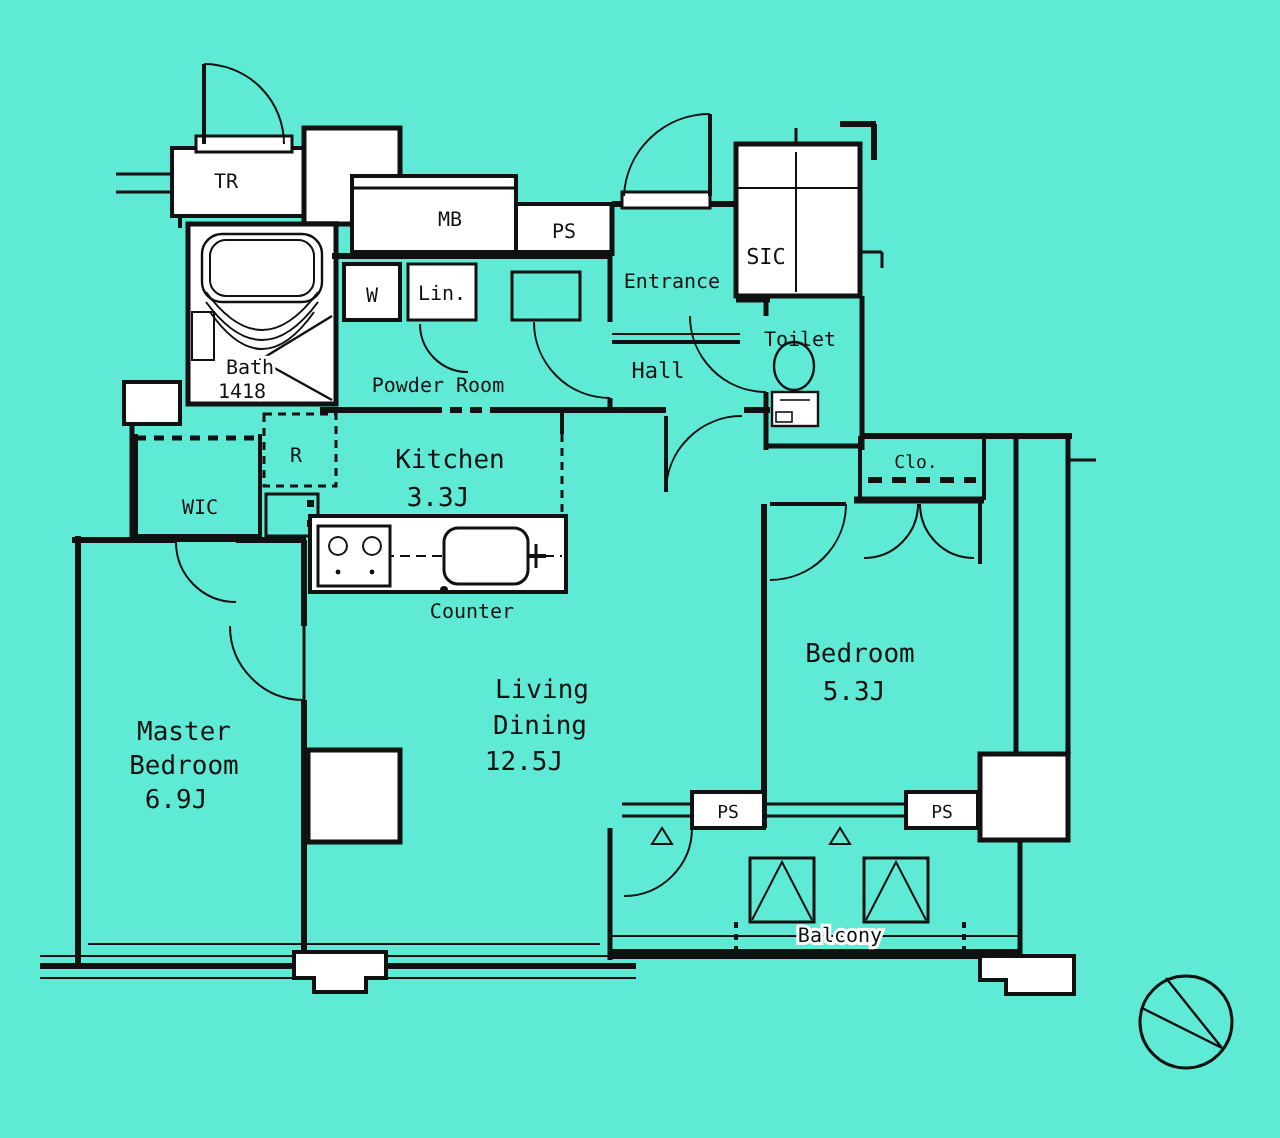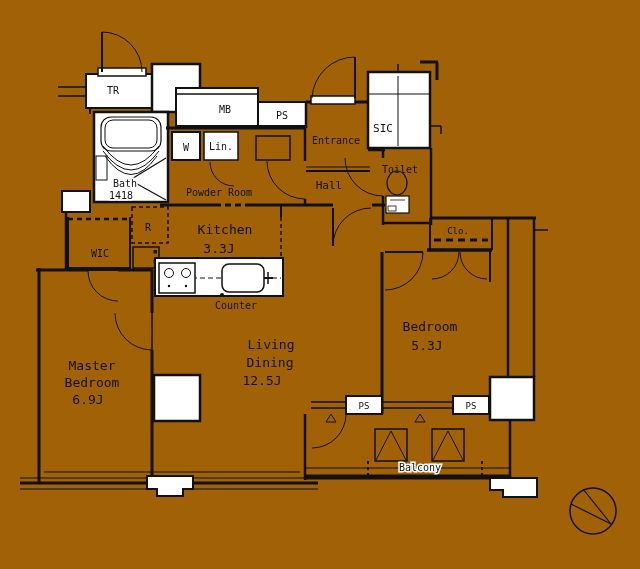--- a/index.html
+++ b/index.html
@@ -1,19 +1,19 @@
 <!DOCTYPE html>
 <html><head>
 <meta charset="utf-8">
 <style>
   html,body { margin:0; padding:0; background:#fff; }
   .plan-wrap {
     position:relative;
     width:640px; height:569px;
-    background:#a16207;
+    background:#5eead4;
     overflow:hidden;
     font-family:"DejaVu Sans Mono", monospace;
   }
   svg { position:absolute; left:0; top:0; }
   
   .s08{stroke:#111;stroke-width:.8;fill:none}
   .s1 {stroke:#111;stroke-width:1;fill:none}
   .s12{stroke:#111;stroke-width:1.2;fill:none}
   .s15{stroke:#111;stroke-width:1.5;fill:none}
   .s2 {stroke:#111;stroke-width:2;fill:none}

